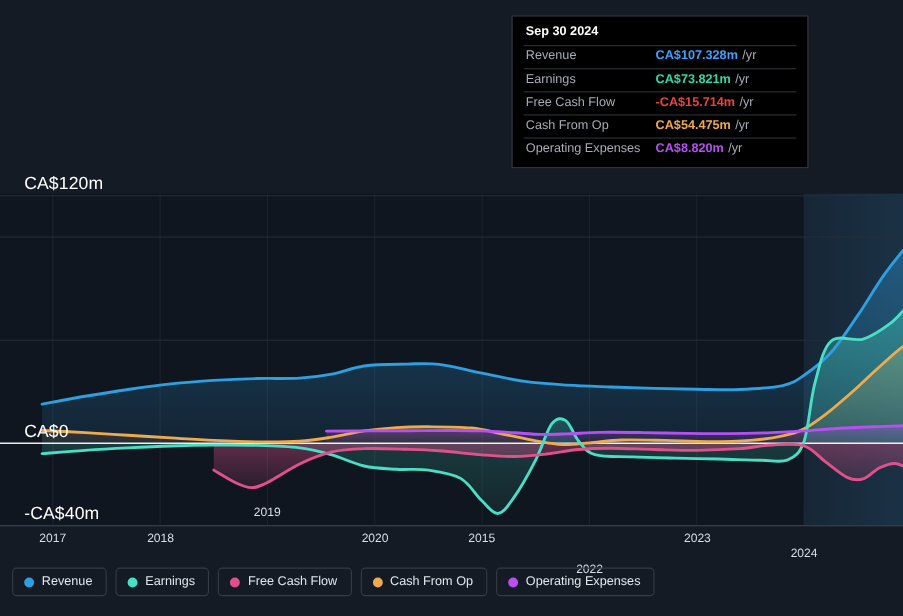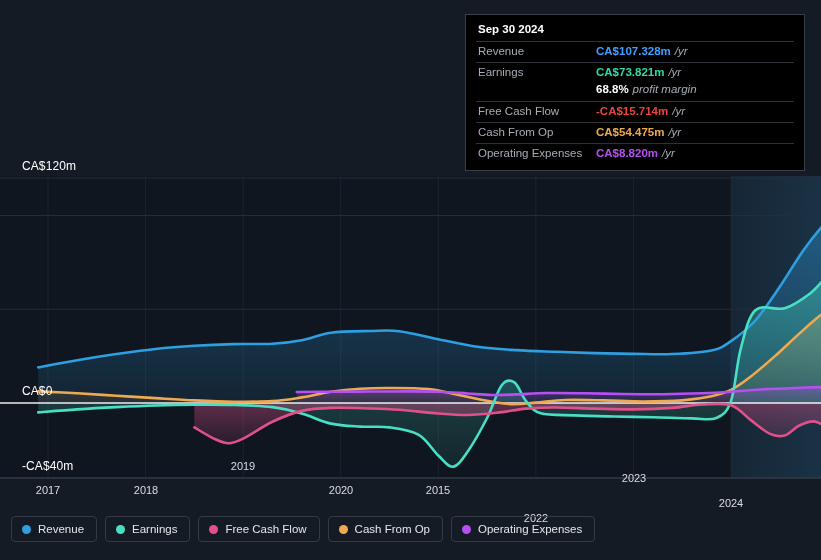--- a/index.html
+++ b/index.html
@@ -11,31 +11,31 @@
     position:relative;
     -webkit-font-smoothing:antialiased;
   }
   #chart-root{position:absolute;inset:0;}
 
   
   #plot{position:absolute;left:0;top:0;width:821px;height:505px;}
 
   
   .ylab{
-    position:absolute;color:#ffffff;font-size:12px;letter-spacing:.1px;
+    position:absolute;color:#ffffff;font-size:16px;letter-spacing:.1px;
     white-space:nowrap;
   }
   .xlab{
     position:absolute;color:#d8dde6;font-size:11px;white-space:nowrap;
     transform:translateX(-50%);
   }
 
   
   #tooltip{
-    position:absolute;left:465px;top:14px;width:340px;
+    position:absolute;left:465px;top:14px;width:270px;
     background:#000000;
     border:1px solid #3a3f47;
     box-sizing:border-box;
     padding:7px 10px 6px 10px;
     color:#e9ecf1;
   }
   #tooltip .tt-date{
     font-size:11.5px;font-weight:bold;color:#ffffff;
     padding:1px 0 6px 2px;
   }
@@ -43,21 +43,21 @@
     display:flex;align-items:baseline;
     border-top:1px solid #2e3238;
     padding:3px 0 3px 2px;
     font-size:11.5px;
     min-height:14px;
   }
   .tt-row .tt-label{
     width:118px;flex:0 0 118px;color:#a7adb6;
   }
   .tt-row .tt-val{font-weight:bold;}
-  .tt-row .tt-unit{color:#a7adb6;margin-left:4px;font-weight:normal;font-style:italic;}
+  .tt-row .tt-unit{color:#a7adb6;margin-left:4px;font-weight:normal;}
   .tt-row.tt-sub{border-top:none;padding-top:0;padding-bottom:4px;}
   .tt-row.tt-sub .tt-label{width:118px;flex:0 0 118px;}
 
   
   #legend{
     position:absolute;left:11px;top:516px;
     display:flex;gap:8px;
   }
   .lg-item{
     display:flex;align-items:center;gap:7px;
@@ -167,42 +167,37 @@
   <div class="ylab" style="left:22px;top:384px">CA$0</div>
   <div class="ylab" style="left:22px;top:459px">-CA$40m</div>
 
   <div id="xlabels">
       <div class="xlab" style="left: 48px; top: 484px;">2017</div>
       <div class="xlab" style="left: 146px; top: 484px;">2018</div>
       <div class="xlab" style="left: 243px; top: 460px;">2019</div>
       <div class="xlab" style="left: 341px; top: 484px;">2020</div>
       <div class="xlab" style="left: 438px; top: 484px;">2015</div>
       <div class="xlab" style="left: 536px; top: 484px; margin-top: 28px;">2022</div>
-      <div class="xlab" style="left: 634px; top: 472px;">2023</div>
+      <div class="xlab" style="left: 634px; top: 484px;">2023</div>
       <div class="xlab" style="left: 731px; top: 497px;">2024</div>
     </div>
 
   <div id="tooltip">
     <div class="tt-date">Sep 30 2024</div>
     <div id="tooltip-rows">
         <div class="tt-row">
           <span class="tt-label">Revenue</span>
           <span class="tt-val" style="color: rgb(63, 160, 255);">CA$107.328m</span>
           <span class="tt-unit">/yr</span>
         </div>
         <div class="tt-row">
           <span class="tt-label">Earnings</span>
           <span class="tt-val" style="color: rgb(47, 217, 168);">CA$73.821m</span>
           <span class="tt-unit">/yr</span>
         </div>
-        <div class="tt-row tt-sub">
-          <span class="tt-label"></span>
-          <span class="tt-val" style="color: rgb(255, 255, 255);">68.8%</span>
-          <span class="tt-unit">profit margin</span>
-        </div>
         <div class="tt-row">
           <span class="tt-label">Free Cash Flow</span>
           <span class="tt-val" style="color: rgb(232, 69, 60);">-CA$15.714m</span>
           <span class="tt-unit">/yr</span>
         </div>
         <div class="tt-row">
           <span class="tt-label">Cash From Op</span>
           <span class="tt-val" style="color: rgb(238, 170, 78);">CA$54.475m</span>
           <span class="tt-unit">/yr</span>
         </div>

